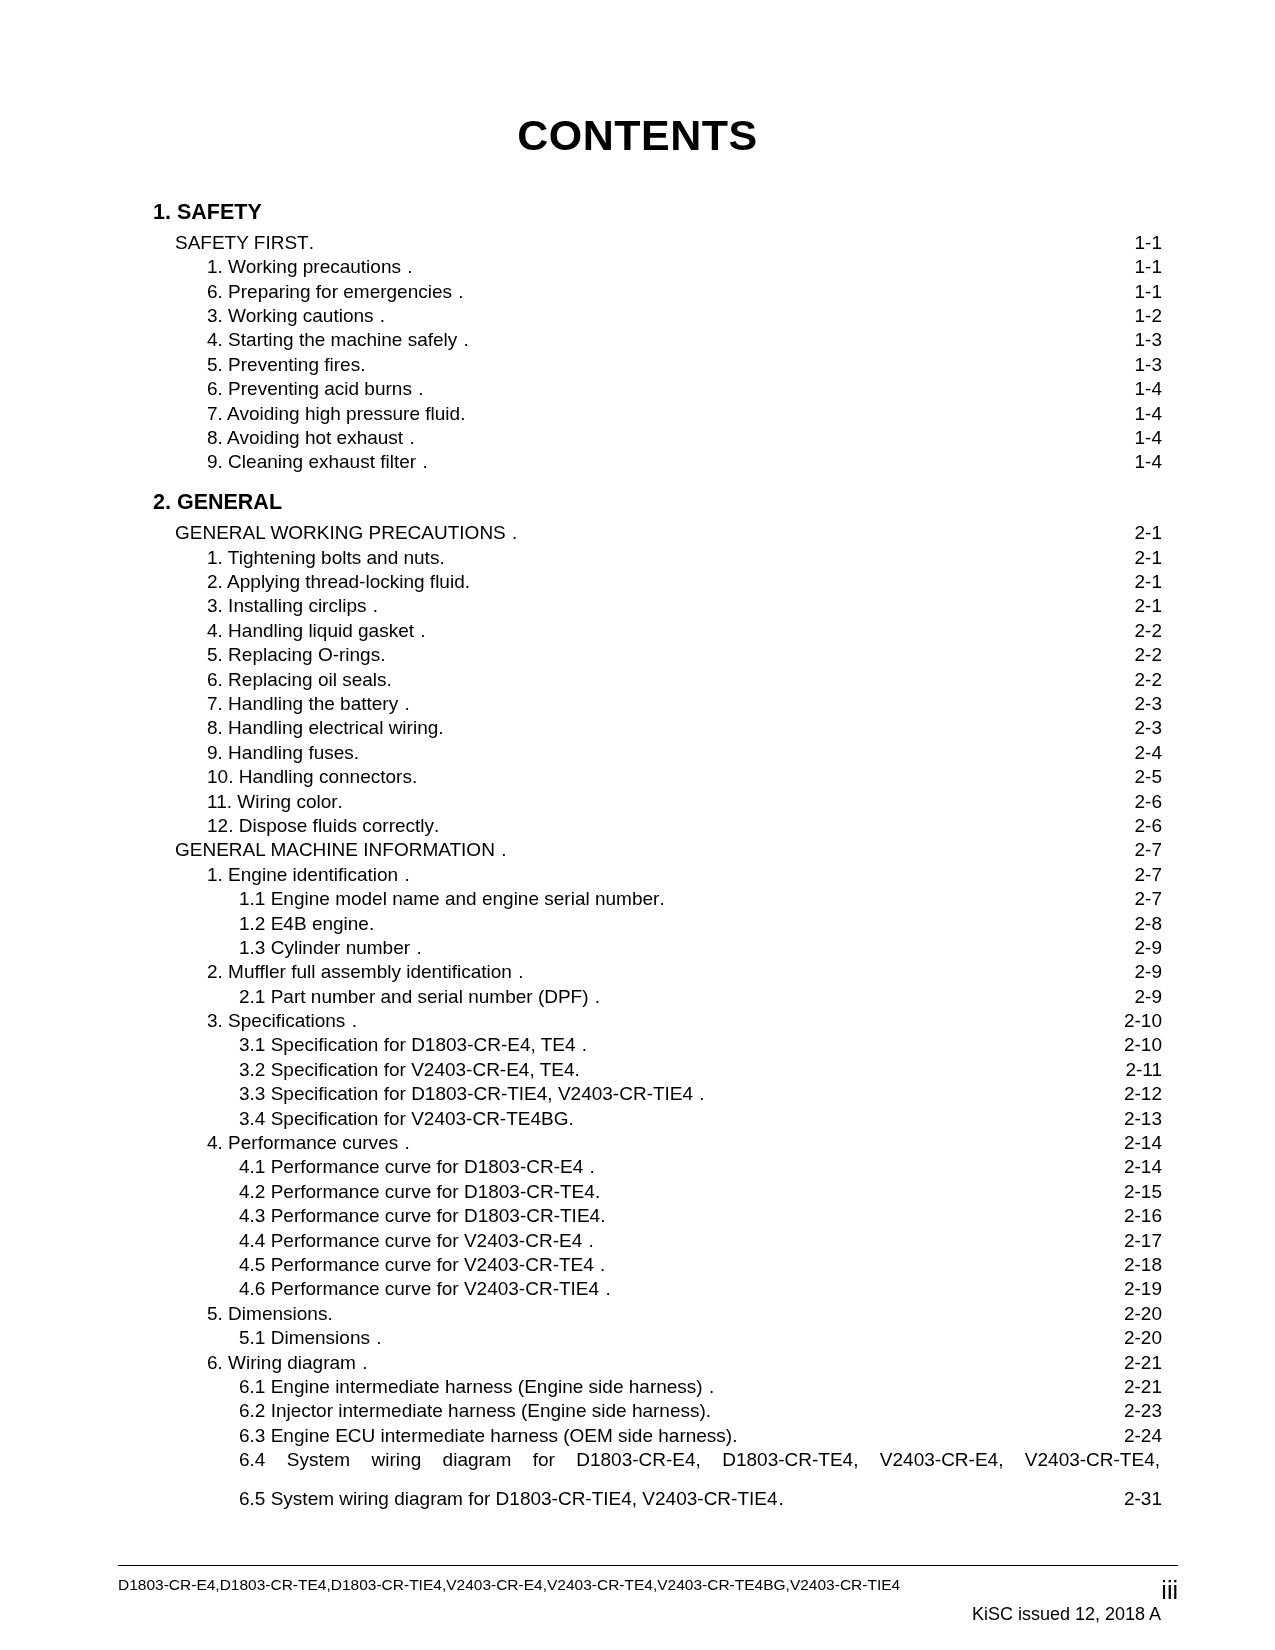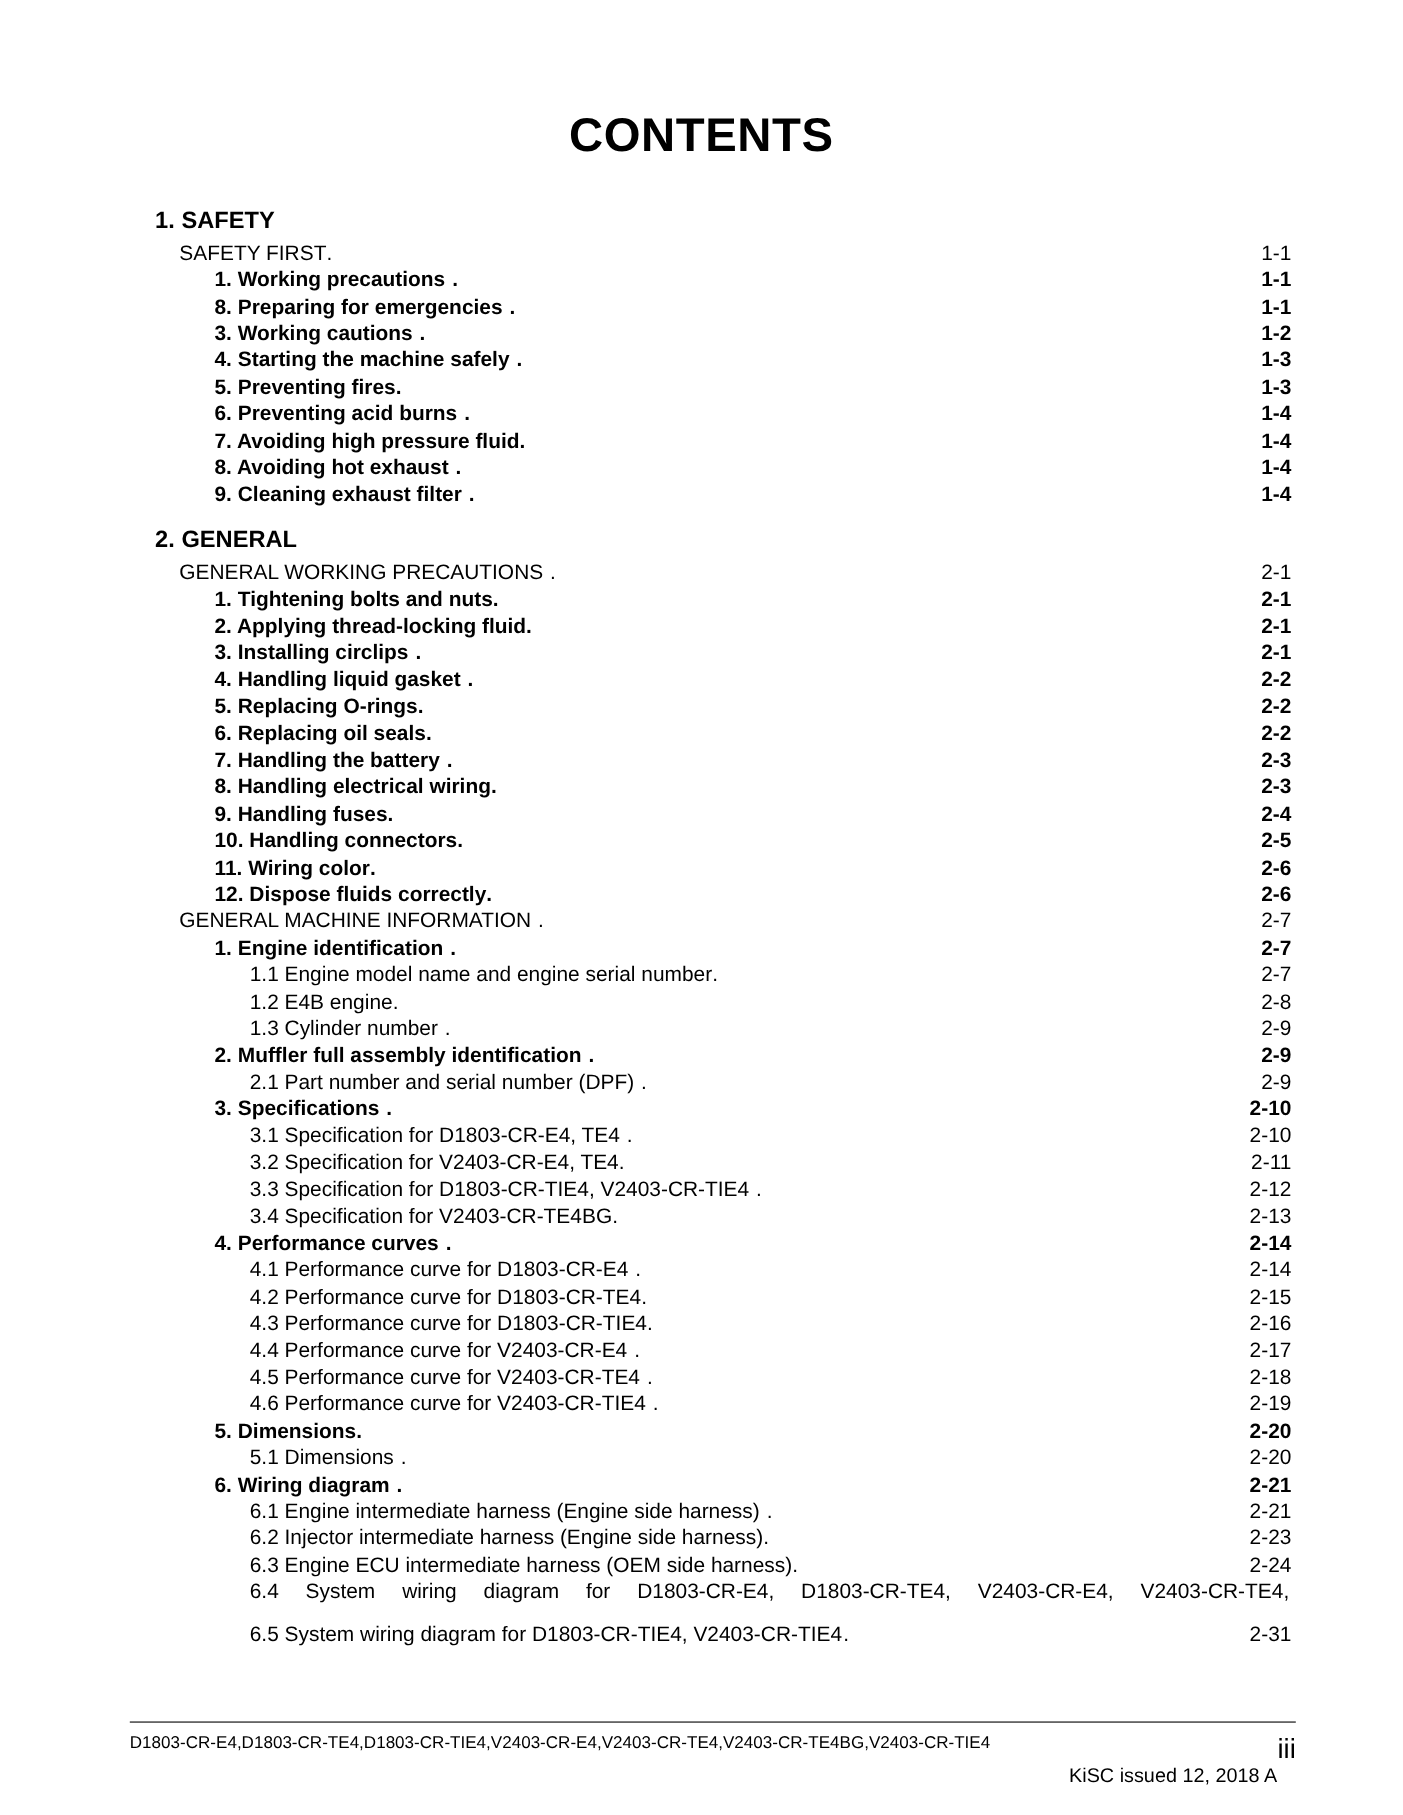--- a/index.html
+++ b/index.html
@@ -12,21 +12,21 @@
     height: 1650px;
     font-family: "Liberation Sans", sans-serif;
     color: #000000;
     position: relative;
     overflow: hidden;
   }
   .page {
     width: 1275px;
     height: 1650px;
     box-sizing: border-box;
-    padding: 4px;
+    padding: 16px;
     position: relative;
   }
 
   
   .doc-title {
     text-align: center;
     font-size: 43px;
     font-weight: bold;
     letter-spacing: 0.5px;
     margin: 0;
@@ -74,21 +74,21 @@
     flex: 0 0 auto;
     text-align: right;
     padding-left: 1px;
   }
 
   
   .entry.nogap .leader { margin-left: 0; }
 
   
   .lvl1 { padding-left: 22px; }   
-  .lvl2 { padding-left: 54px; font-weight: bold; }   
+  .lvl2 { padding-left: 54px; }   
   .lvl3 { padding-left: 86px; }   
 
   
   .entry-wrap {
     font-size: 19px;
     line-height: 1.0;
     margin-bottom: 20px;
     padding-left: 86px;
   }
   .entry-wrap .line1 {
@@ -162,21 +162,21 @@
           <span class="label">SAFETY FIRST</span>
           <span class="leader">.</span>
           <span class="pageno">1-1</span>
         </div>
         <div class="entry lvl2">
           <span class="label">1. Working precautions </span>
           <span class="leader">.</span>
           <span class="pageno">1-1</span>
         </div>
         <div class="entry lvl2">
-          <span class="label">8. Preparing for emergencies </span>
+          <span class="label">6. Preparing for emergencies </span>
           <span class="leader">.</span>
           <span class="pageno">1-1</span>
         </div>
         <div class="entry lvl2">
           <span class="label">3. Working cautions </span>
           <span class="leader">.</span>
           <span class="pageno">1-2</span>
         </div>
         <div class="entry lvl2">
           <span class="label">4. Starting the machine safely </span>

